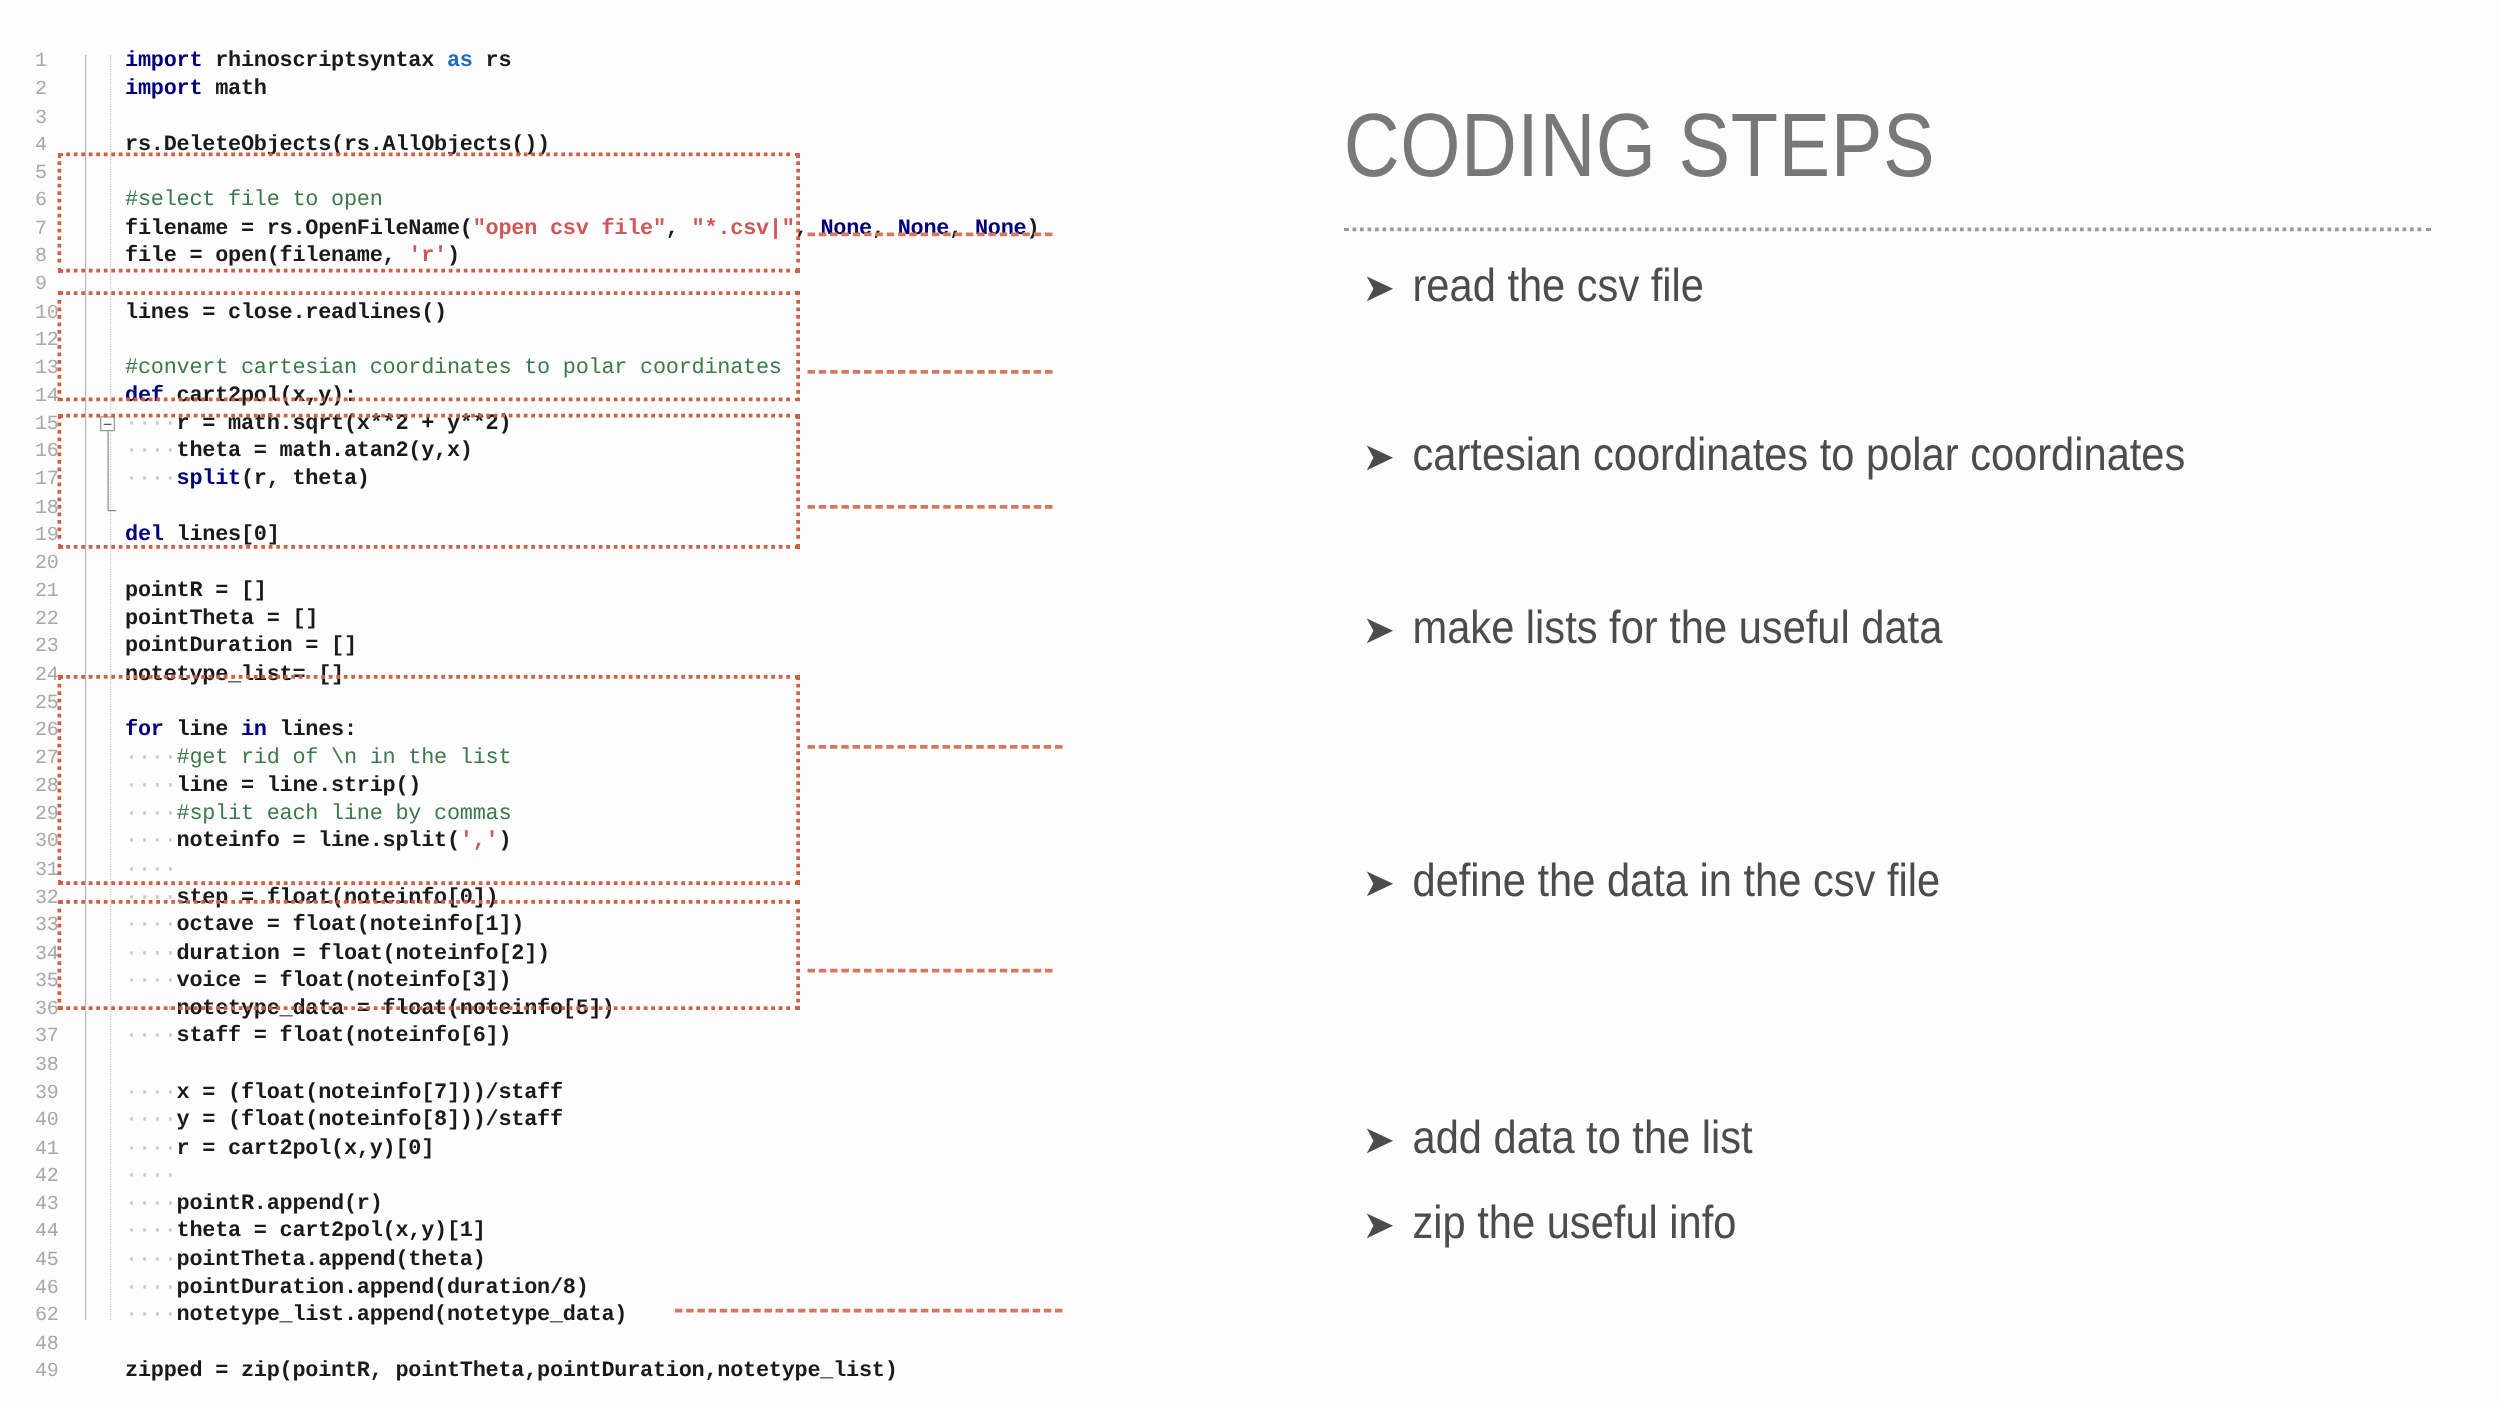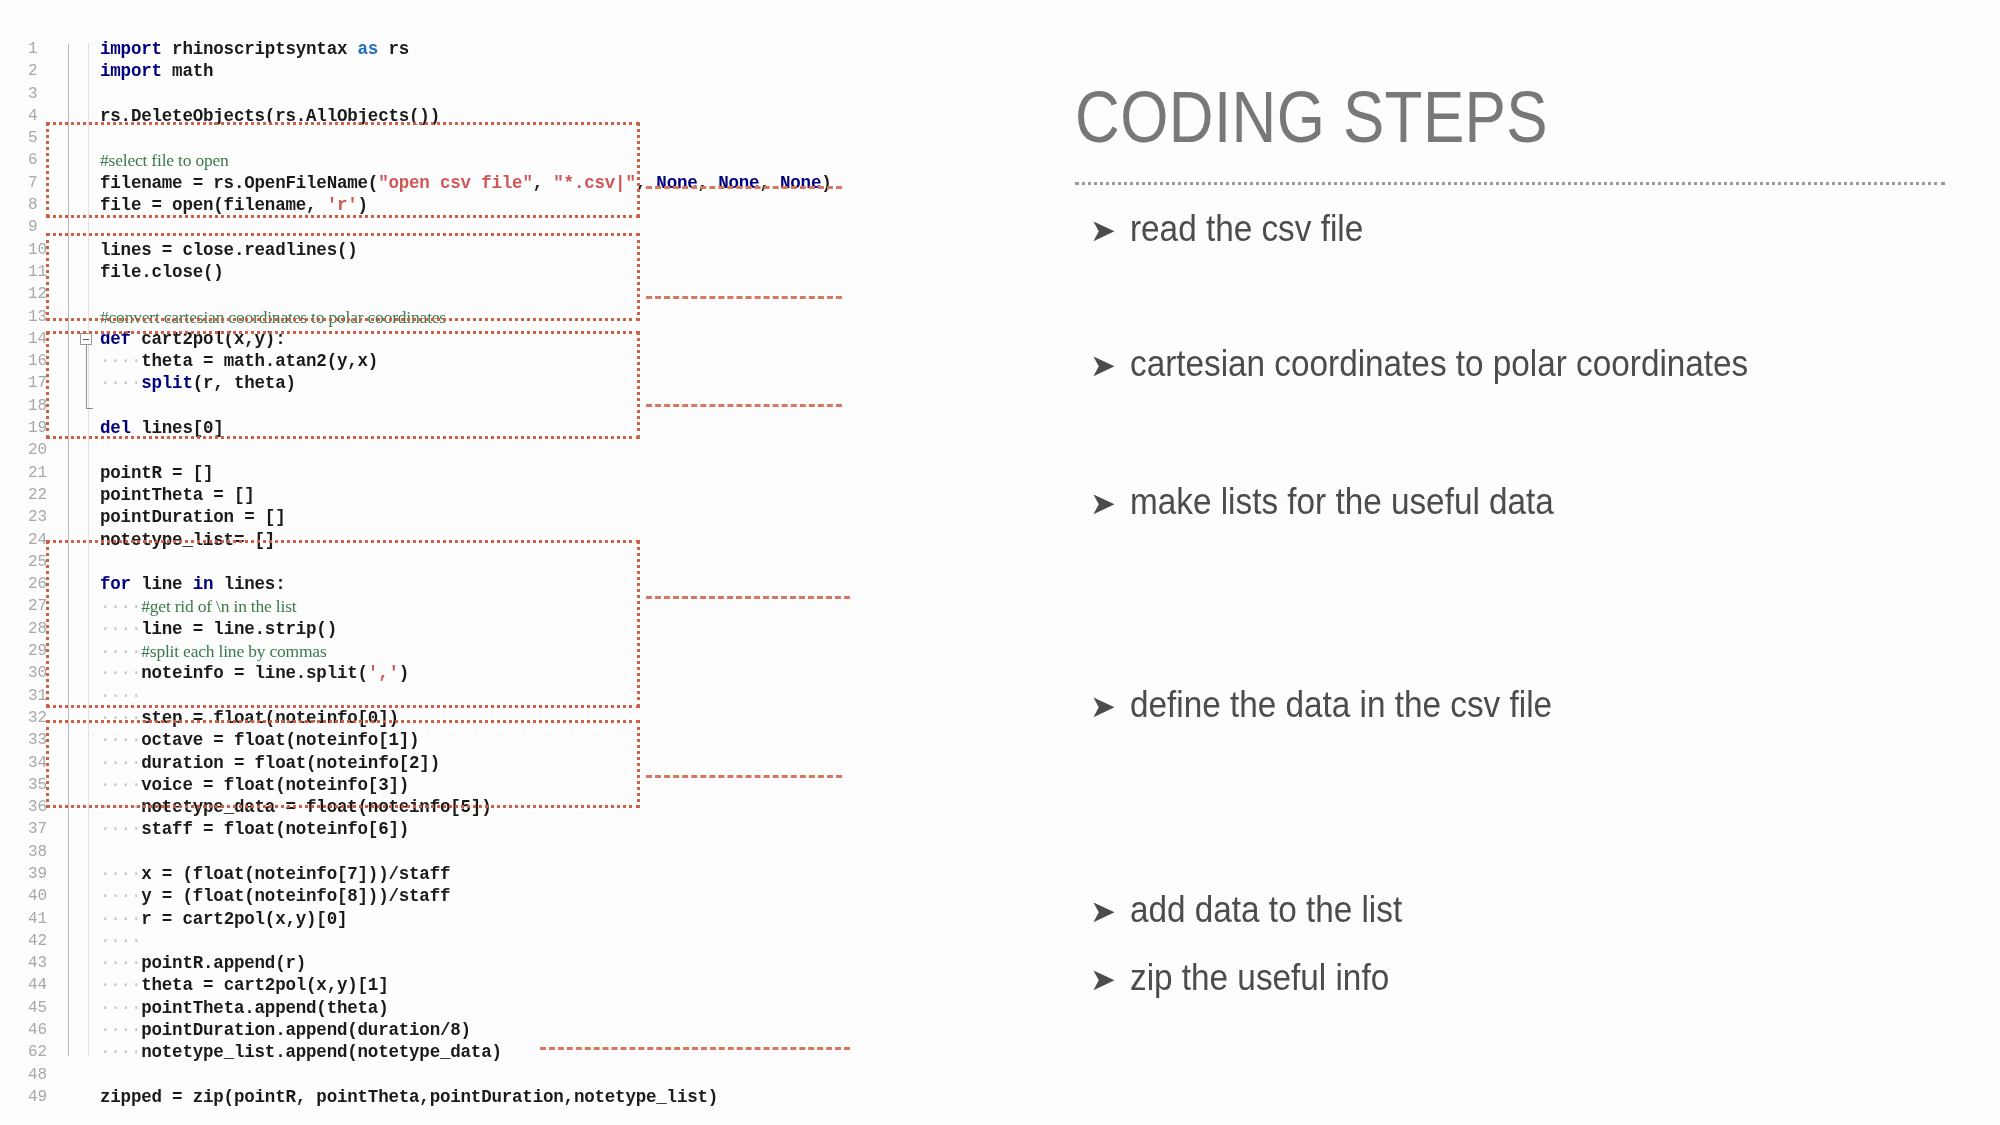--- a/index.html
+++ b/index.html
@@ -61,21 +61,21 @@
   }
   .ctext {
     position: absolute;
     left: 72px;
     top: 0;
     color: #1a1a1a;
     font-weight: bold;
   }
   .ctext .kw      { color: #00007f; font-weight: bold; }
   .ctext .kw2     { color: #1f6fbf; font-weight: bold; margin-top: 20px; }
-  .ctext .cmt     { color: #3a7a4a; font-weight: normal; font-family: Liberation Serif, serif; }
+  .ctext .cmt     { color: #3a7a4a; font-weight: normal; }
   .ctext .str     { color: #cf5757; font-weight: bold; }
   .ctext .ind     { color: #c6c6c6; font-weight: normal; }
 
   
   .fold-box {
     position: absolute;
     left: 52px;
     top: 5px;
     width: 12px;
     height: 12px;
@@ -183,24 +183,24 @@
         <div class="code-line"><span class="ln">1</span><span class="ctext"><span class="kw">import</span> rhinoscriptsyntax <span class="kw2">as</span> rs</span></div>
         <div class="code-line"><span class="ln">2</span><span class="ctext"><span class="kw">import</span> math</span></div>
         <div class="code-line"><span class="ln">3</span><span class="ctext"></span></div>
         <div class="code-line"><span class="ln">4</span><span class="ctext">rs.DeleteObjects(rs.AllObjects())</span></div>
         <div class="code-line"><span class="ln">5</span><span class="ctext"></span></div>
         <div class="code-line"><span class="ln">6</span><span class="ctext"><span class="cmt">#select file to open</span></span></div>
         <div class="code-line"><span class="ln">7</span><span class="ctext">filename = rs.OpenFileName(<span class="str">"open csv file"</span>, <span class="str">"*.csv|"</span>, <span class="kw">None</span>, <span class="kw">None</span>, <span class="kw">None</span>)</span></div>
         <div class="code-line"><span class="ln">8</span><span class="ctext">file = open(filename, <span class="str">'r'</span>)</span></div>
         <div class="code-line"><span class="ln">9</span><span class="ctext"></span></div>
         <div class="code-line"><span class="ln">10</span><span class="ctext">lines = close.readlines()</span></div>
-        <div class="code-line"><span class="ln">11</span><span class="ctext">file.close()</span></div>
         <div class="code-line"><span class="ln">12</span><span class="ctext"></span></div>
         <div class="code-line"><span class="ln">13</span><span class="ctext"><span class="cmt">#convert cartesian coordinates to polar coordinates</span></span></div>
         <div class="code-line"><span class="ln">14</span><span class="ctext"><span class="kw">def</span> cart2pol(x,y):</span></div>
+        <div class="code-line"><span class="ln">15</span><span class="ctext"><span class="ind">····</span>r = math.sqrt(x**2 + y**2)</span></div>
         <div class="code-line"><span class="ln">16</span><span class="ctext"><span class="ind">····</span>theta = math.atan2(y,x)</span></div>
         <div class="code-line"><span class="ln">17</span><span class="ctext"><span class="ind">····</span><span class="kw">split</span>(r, theta)</span></div>
         <div class="code-line"><span class="ln">18</span><span class="ctext"></span></div>
         <div class="code-line"><span class="ln">19</span><span class="ctext"><span class="kw">del</span> lines[0]</span></div>
         <div class="code-line"><span class="ln">20</span><span class="ctext"></span></div>
         <div class="code-line"><span class="ln">21</span><span class="ctext">pointR = []</span></div>
         <div class="code-line"><span class="ln">22</span><span class="ctext">pointTheta = []</span></div>
         <div class="code-line"><span class="ln">23</span><span class="ctext">pointDuration = []</span></div>
         <div class="code-line"><span class="ln">24</span><span class="ctext">notetype_list= []</span></div>
         <div class="code-line"><span class="ln">25</span><span class="ctext"></span></div>

